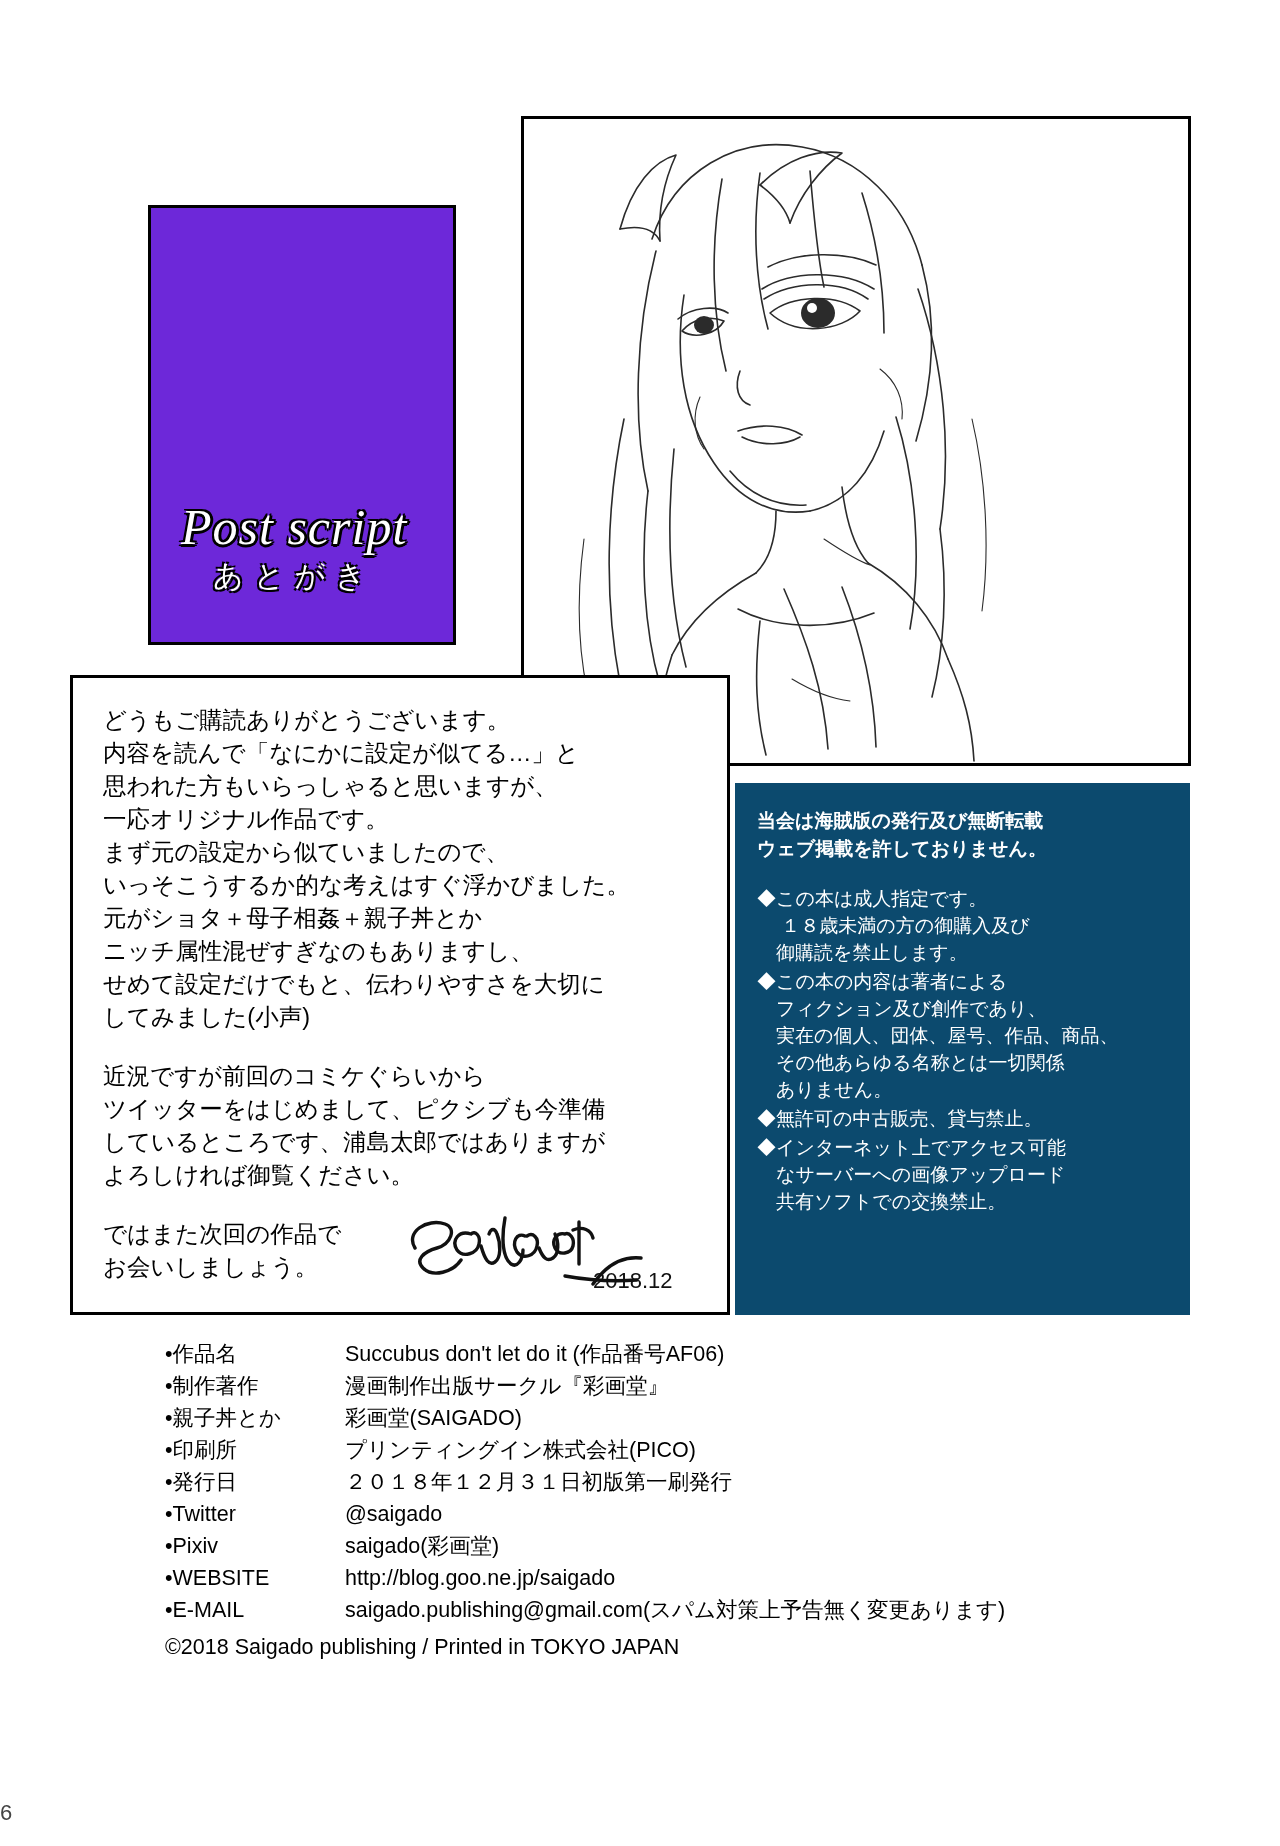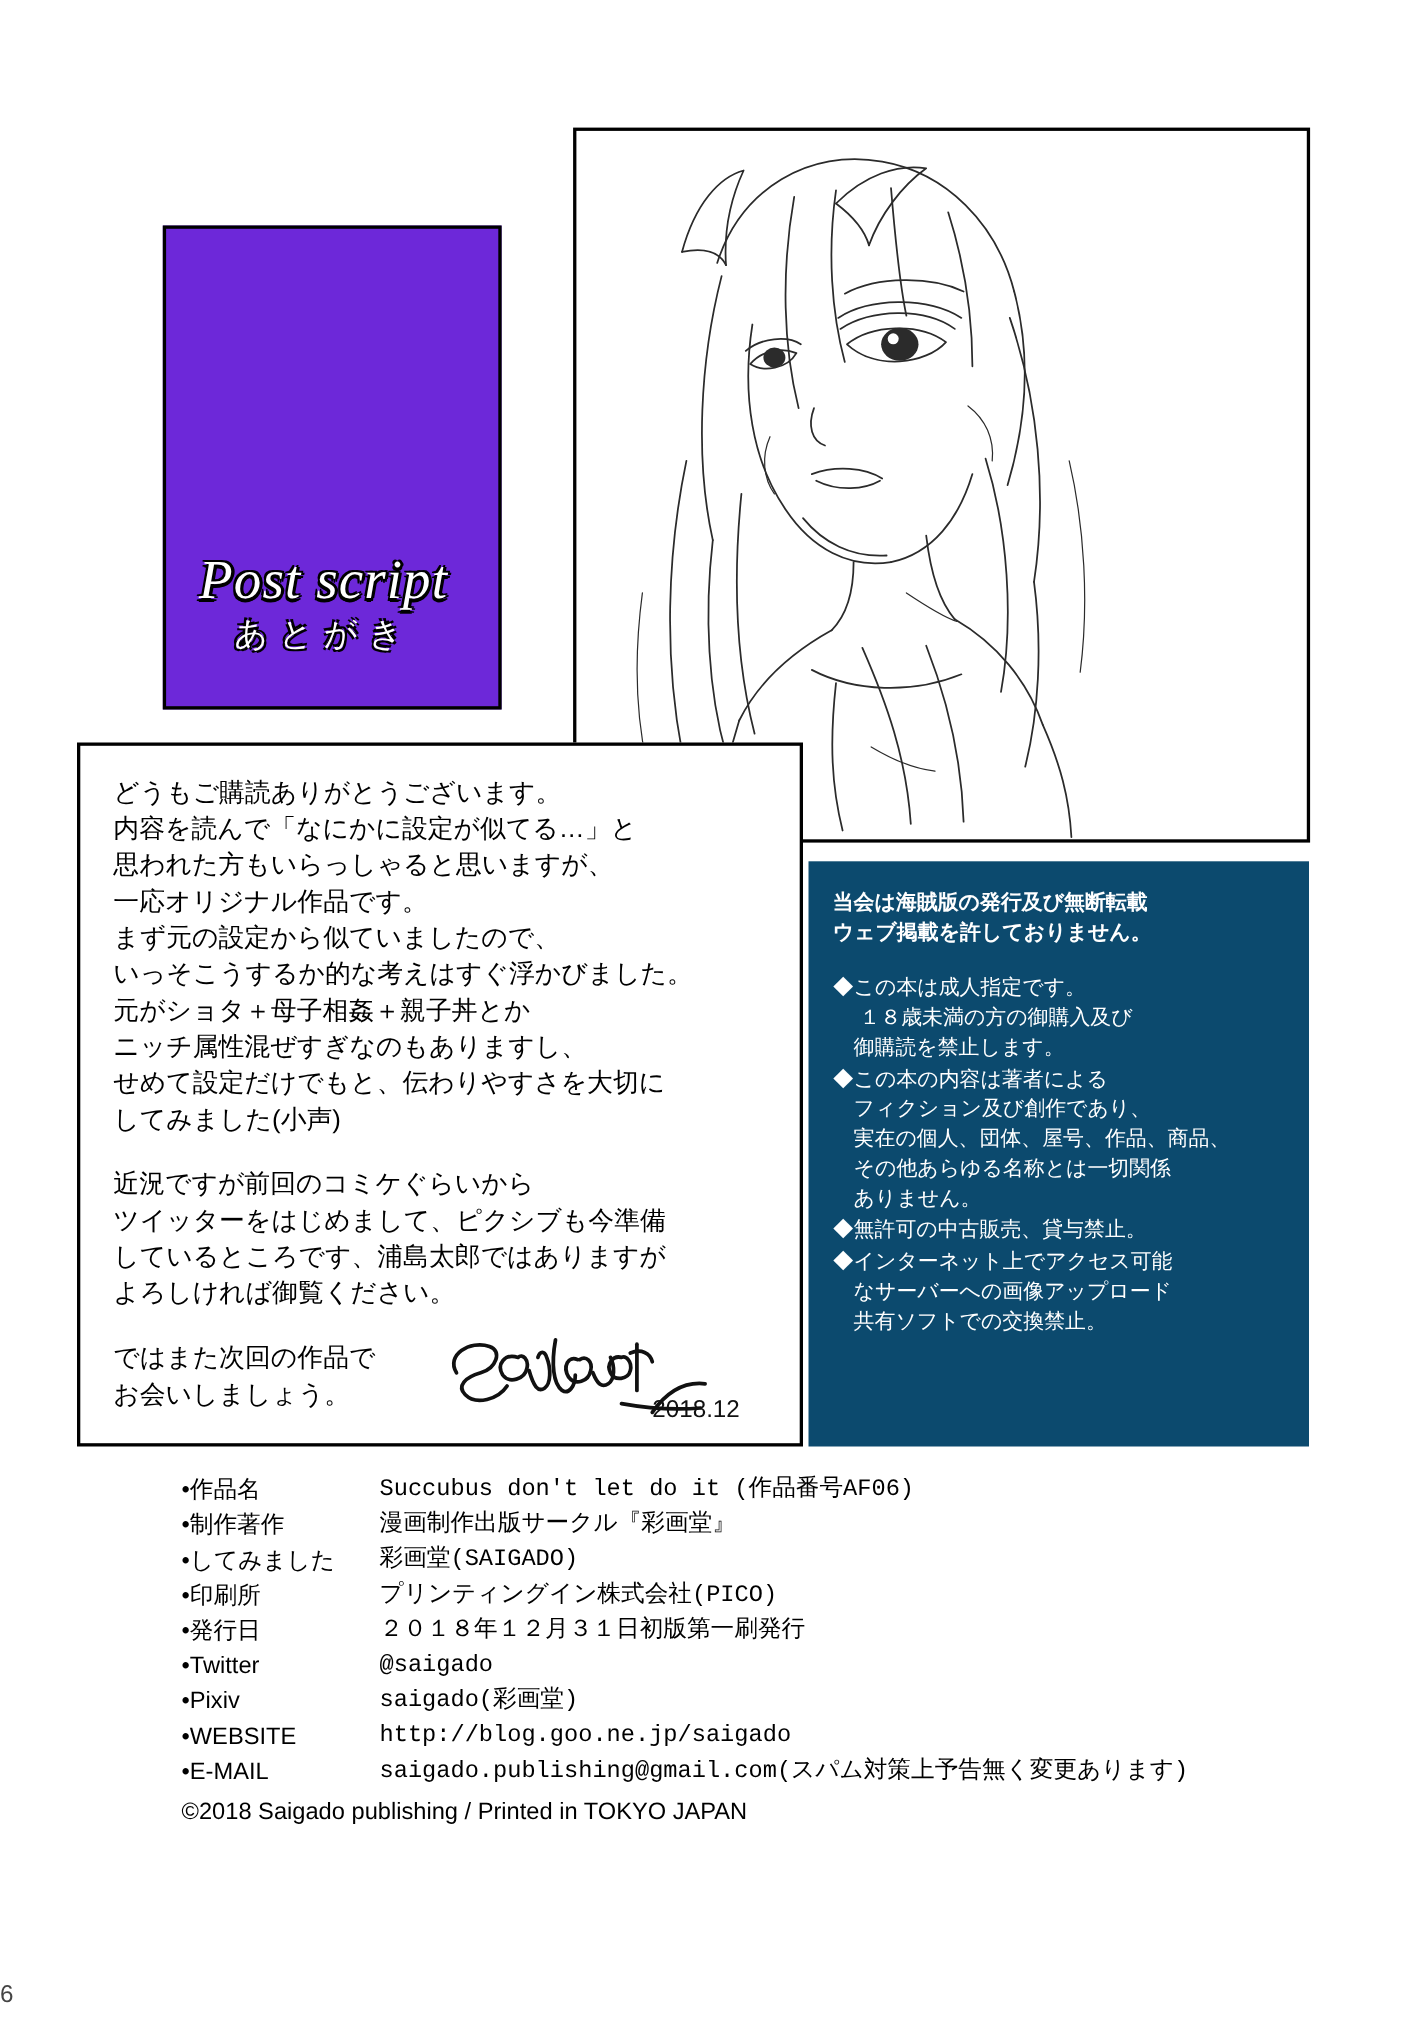--- a/index.html
+++ b/index.html
@@ -137,21 +137,21 @@
     top: 1338px;
     width: 930px;
   }
   .colophon-row {
     display: flex;
     font-size: 21.5px;
     line-height: 32px;
     white-space: nowrap;
   }
   .colophon-row .lbl { width: 180px; flex: 0 0 180px; }
-  .colophon-row .val { flex: 1 1 auto; font-family: Liberation Mono, monospace; }
+  .colophon-row .val { flex: 1 1 auto; }
   .copyright {
     margin-top: 6px;
     font-size: 21.5px;
     line-height: 30px;
     white-space: nowrap;
   }
 
   
   .page-num {
     position: absolute;
@@ -303,21 +303,21 @@
 <div class="colophon">
   <div class="colophon-row">
     <span class="lbl">•作品名</span>
     <span class="val">Succubus don't let do it (作品番号AF06)</span>
   </div>
   <div class="colophon-row">
     <span class="lbl">•制作著作</span>
     <span class="val">漫画制作出版サークル『彩画堂』</span>
   </div>
   <div class="colophon-row">
-    <span class="lbl">•してみました</span>
+    <span class="lbl">•親子丼とか</span>
     <span class="val">彩画堂(SAIGADO)</span>
   </div>
   <div class="colophon-row">
     <span class="lbl">•印刷所</span>
     <span class="val">プリンティングイン株式会社(PICO)</span>
   </div>
   <div class="colophon-row">
     <span class="lbl">•発行日</span>
     <span class="val">２０１８年１２月３１日初版第一刷発行</span>
   </div>

